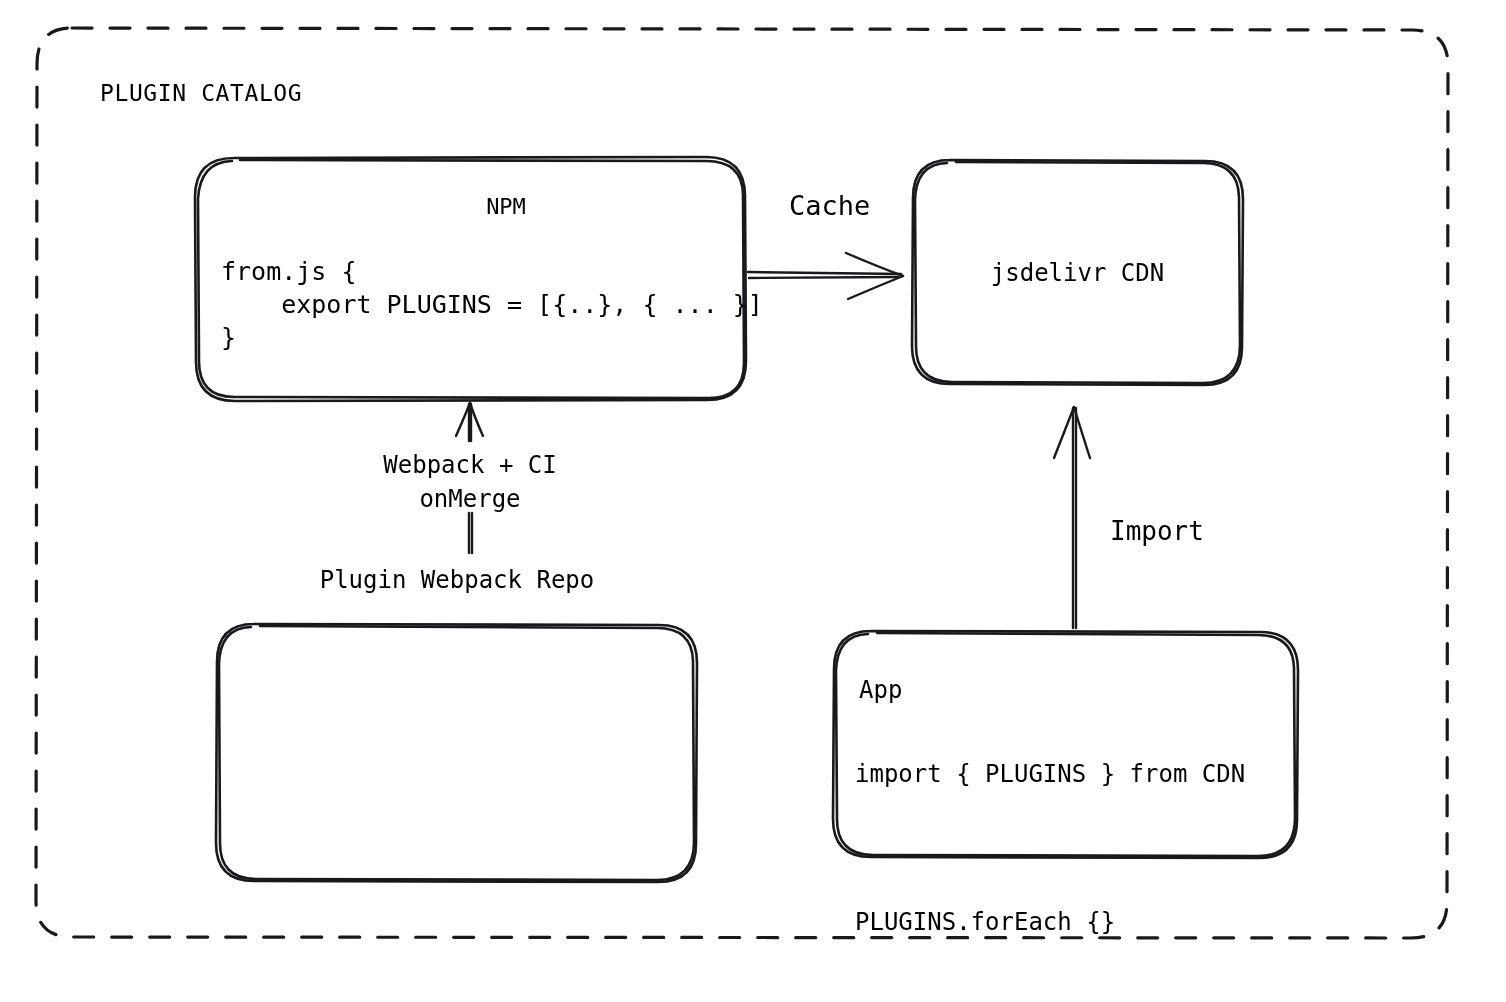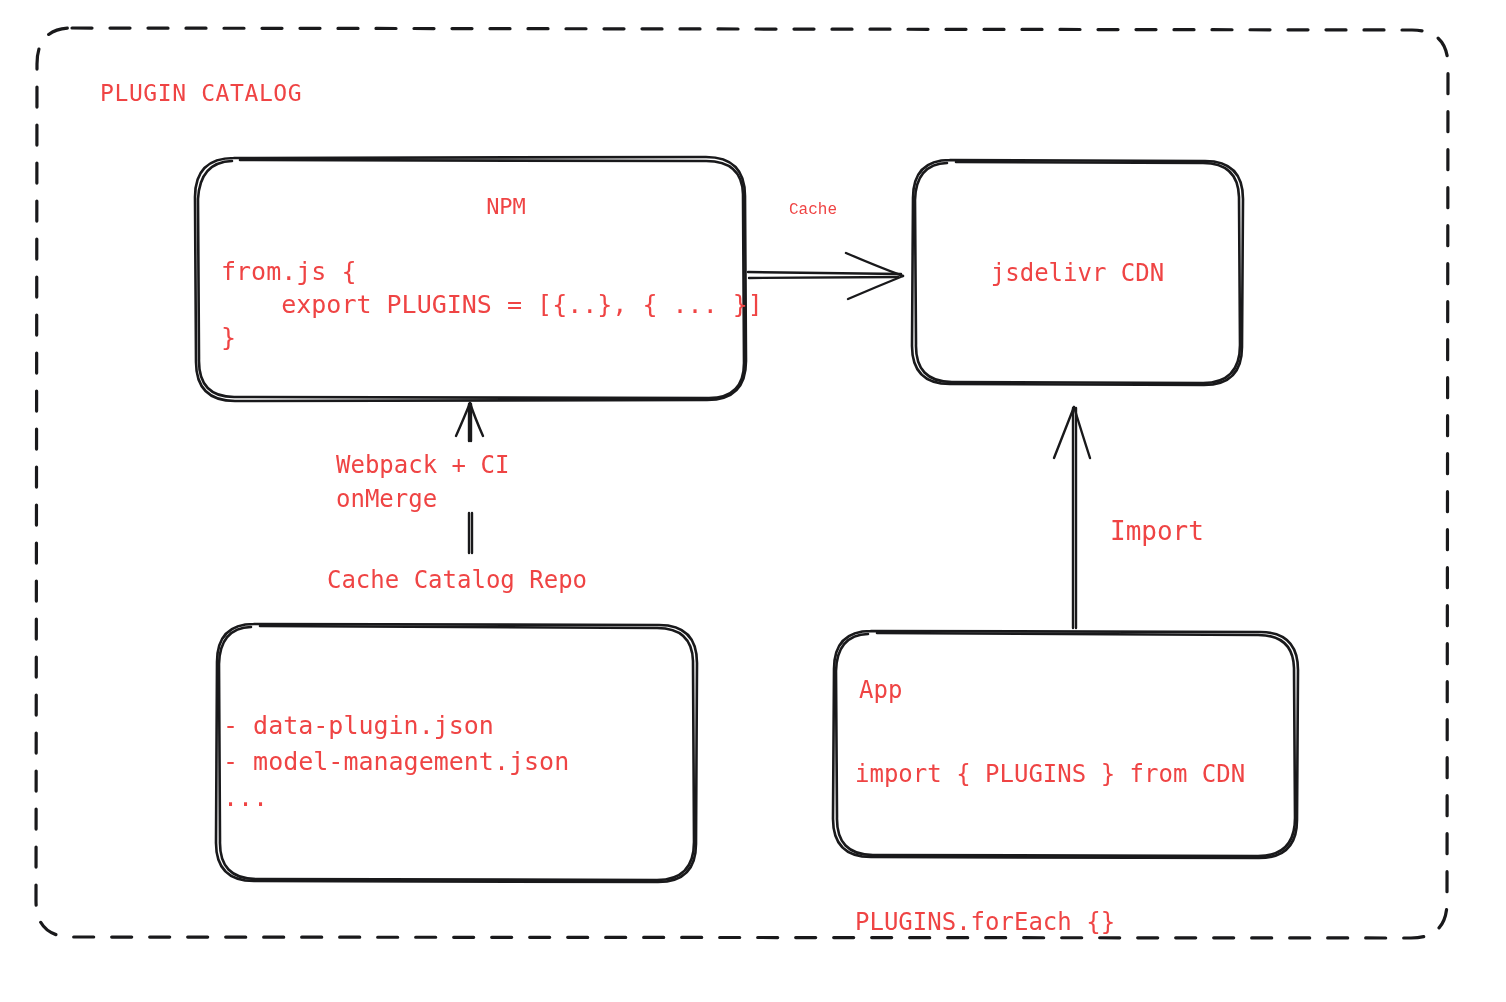--- a/index.html
+++ b/index.html
@@ -20,21 +20,21 @@
   }
   #sketch {
     position: absolute;
     left: 0;
     top: 0;
     width: 1506px;
     height: 1002px;
   }
   .lbl {
     position: absolute;
-    color: #ef4444;
+    color: #000000;
     font-family: "DejaVu Sans Mono", "Liberation Mono", monospace;
     white-space: pre;
     line-height: 1.0;
   }
 
   
   #group-title {
     left: 100px;
     top: 82px;
     font-size: 23px;
@@ -61,30 +61,30 @@
     left: 912px;
     top: 261px;
     width: 331px;
     text-align: center;
     font-size: 24px;
   }
 
   
   #cache-label {
     left: 789px;
-    top: 202px;
-    font-size: 16px;
-    font-family: Liberation Mono, monospace;
+    top: 192px;
+    font-size: 27px;
   }
 
   
   #webpack-label {
     left: 336px;
     top: 448px;
     width: 268px;
+    text-align: center;
     font-size: 24px;
     line-height: 34px;
   }
 
   
   #repo-caption {
     left: 216px;
     top: 568px;
     width: 482px;
     text-align: center;
@@ -192,25 +192,22 @@
     export PLUGINS = [{..}, { ... }]
 }</div>
 
   <div class="lbl" id="cdn-title">jsdelivr CDN</div>
 
   <div class="lbl" id="cache-label">Cache</div>
 
   <div class="lbl" id="webpack-label">Webpack + CI
 onMerge</div>
 
-  <div class="lbl" id="repo-caption">Cache Catalog Repo</div>
-
-  <div class="lbl" id="repo-body">- data-plugin.json
-- model-management.json
-...</div>
+  <div class="lbl" id="repo-caption">Plugin Webpack Repo</div>
+
 
   <div class="lbl" id="app-title">App</div>
 
   <div class="lbl" id="app-code">import { PLUGINS } from CDN
 
 PLUGINS.forEach {}</div>
 
   <div class="lbl" id="import-label">Import</div>
 
 </div>

